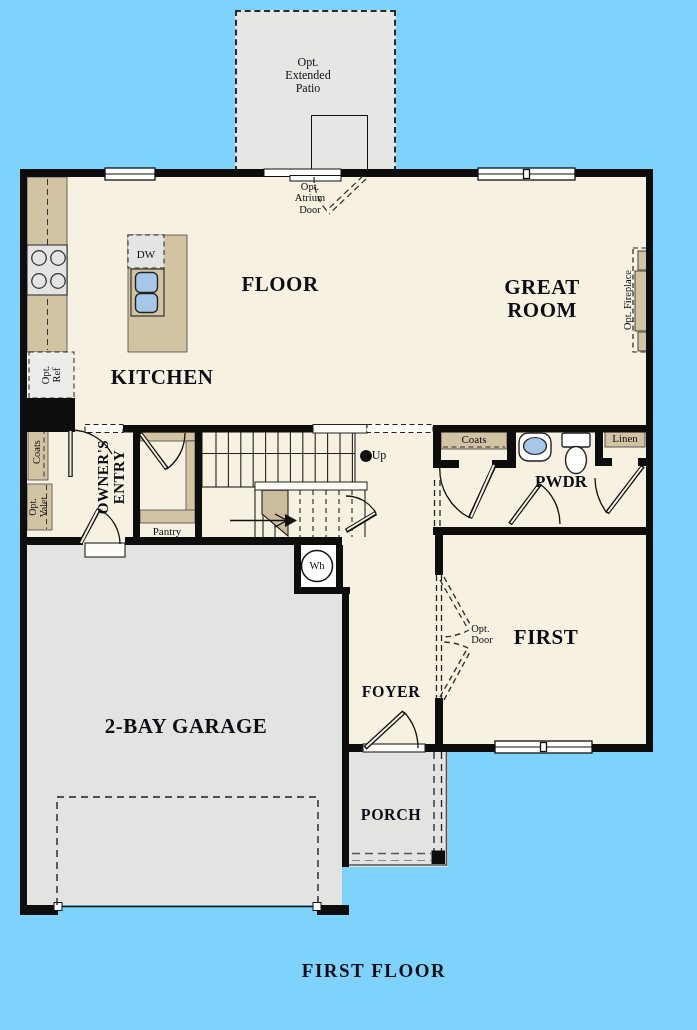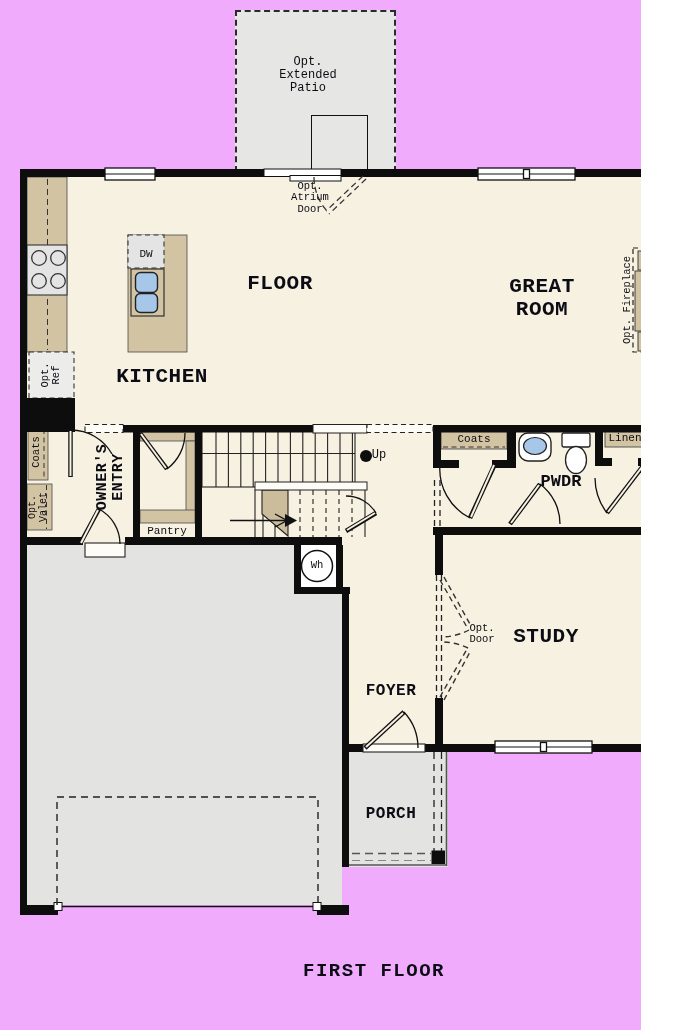--- a/index.html
+++ b/index.html
@@ -1,17 +1,17 @@
 <!DOCTYPE html>
 <html><head>
 <meta charset="utf-8">
 <style>
   html,body{margin:0;padding:0;background:#ffffff;}
-  #plan{position:relative;width:641px;height:1030px;background:#f0abfc;overflow:hidden;
-        font-family:Liberation Mono, monospace;}
+  #plan{position:relative;width:697px;height:1030px;background:#7dd3fc;overflow:hidden;
+        font-family:Liberation Serif, serif;}
   .abs{position:absolute;}
   .lbl{position:absolute;transform:translate(-50%,-50%);color:#0c0c14;white-space:nowrap;
        text-align:center;line-height:1.08;}
   .lbl.v{transform:translate(-50%,-50%) rotate(-90deg);}
   .lbl span{display:block;}
   .room{font-weight:bold;font-size:21px;letter-spacing:0.5px;}
   .room-m{font-weight:bold;font-size:16px;letter-spacing:0.5px;}
   .small{font-size:11px;}
   .tiny{font-size:10.5px;}
   .title{font-weight:bold;font-size:19px;letter-spacing:1.5px;}
@@ -294,17 +294,18 @@
   <div class="lbl small" style="left:167px;top:532px;">Pantry</div>
   <div class="lbl small" style="left:379px;top:455px;font-size:12px;">Up</div>
   <div class="lbl tiny" style="left:317px;top:566px;">Wh</div>
   <div class="lbl small" style="left:474px;top:440px;">Coats</div>
   <div class="lbl small" style="left:625px;top:439px;">Linen</div>
   <div class="lbl" style="left:561px;top:482px;font-size:17px;font-weight:bold;">PWDR</div>
   <div class="lbl tiny" style="left:482px;top:634px;text-align:left;">
     <span>Opt.</span>
       <span>Door</span>
   </div>
-  <div class="lbl room" style="left:546px;top:637px;">STUDY</div>
+  <div class="lbl room" style="left:546px;top:637px;">FIRST</div>
   <div class="lbl room-m" style="left:391px;top:692px;">FOYER</div>
   <div class="lbl room-m" style="left:391px;top:815px;">PORCH</div>
+  <div class="lbl room" style="left:186px;top:726px;">2-BAY GARAGE</div>
   <div class="lbl title" style="left:374px;top:971px;">FIRST FLOOR</div>
 </div>
 
 </body></html>

